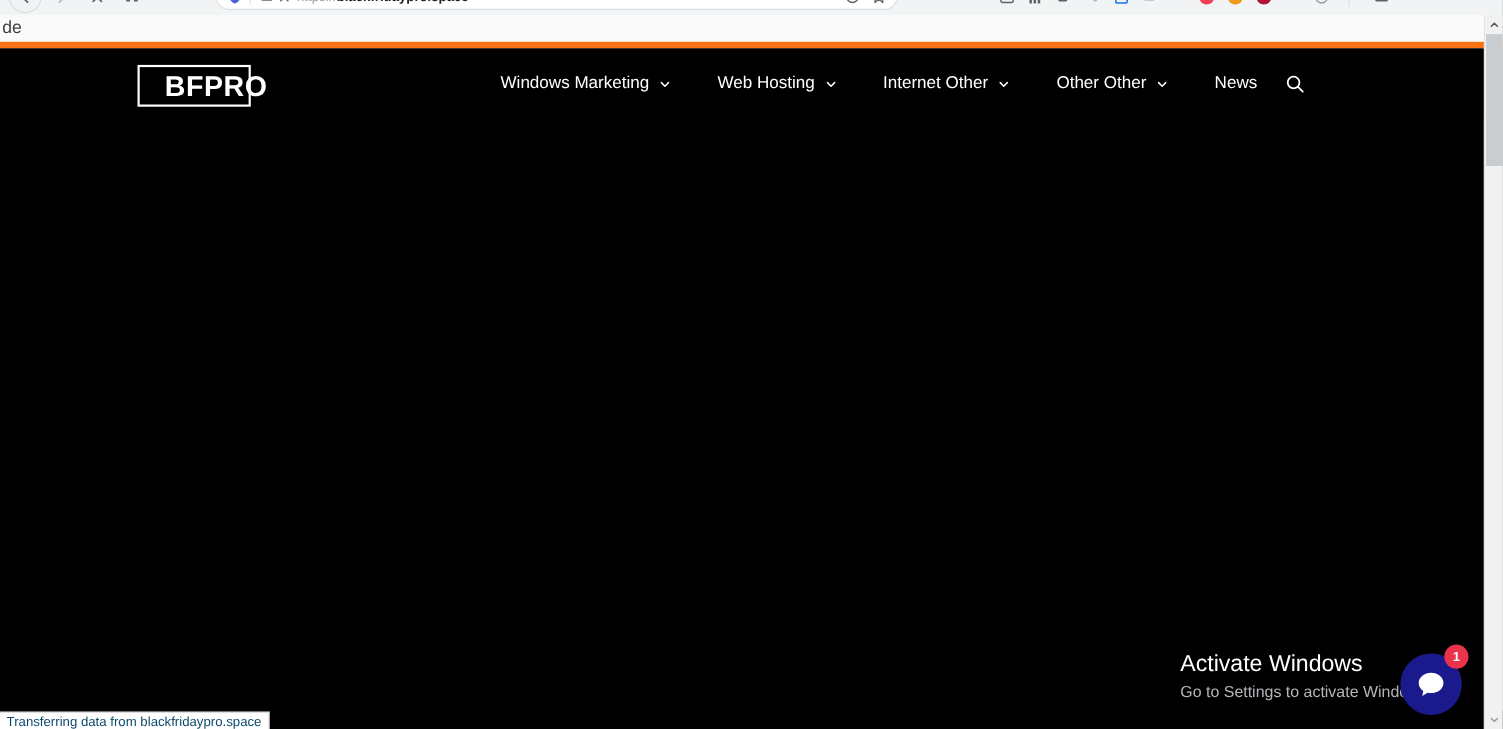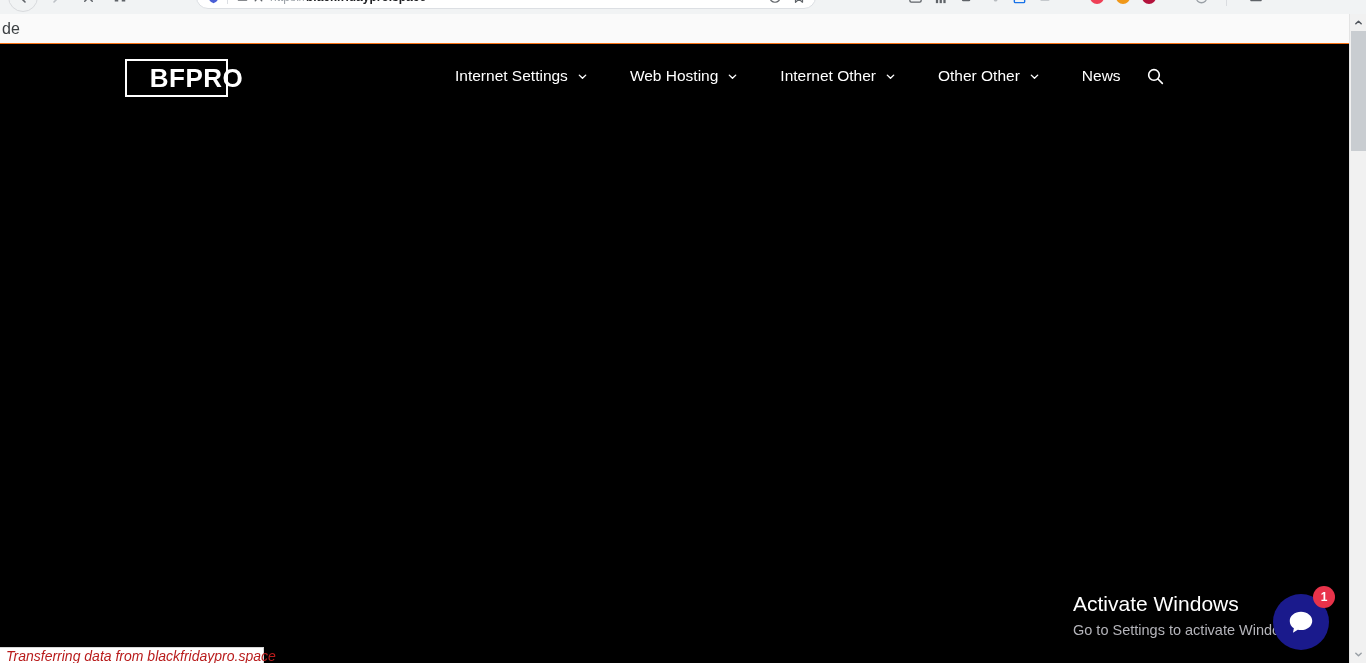--- a/index.html
+++ b/index.html
@@ -101,21 +101,21 @@
   .ext-menu { margin-left: 12px; color: #5f6368; }
   .ext-divider { width: 1px; height: 18px; background: #dadce0; margin-left: 8px; }
 
   
   #bookmarks-bar {
     position: absolute;
     left: 0; top: 14px;
     width: 1366px;
     height: 30px;
     background: #fafafa;
-    border-bottom: 1px solid #f97316;
+    border-bottom: 6px solid #f97316;
     display: flex;
     align-items: center;
     box-sizing: border-box;
   }
   #bookmark-fragment {
     font-size: 16px;
     color: #3c4043;
     padding-left: 2px;
     line-height: 1;
   }
@@ -260,25 +260,24 @@
     background: #ffffff;
     border-top: 1px solid #d6d6d6;
     border-right: 1px solid #d6d6d6;
     display: flex;
     align-items: center;
     padding: 0 6px;
     box-sizing: border-box;
     z-index: 40;
   }
   #status-text {
-    font-size: 14px;
-    color: #b91c1c;
+    font-size: 12px;
+    color: #0c4a6e;
     white-space: nowrap;
     line-height: 1;
-    font-style: italic;
   }
 
   
   #scrollbar {
     position: absolute;
     right: 0;
     top: 14px;
     width: 17px;
     height: 649px;
     background: #f1f1f1;
@@ -459,21 +458,21 @@
 
   <div id="site-header">
 
     <div id="logo">
       <span id="logo-text">BFPRO</span>
     </div>
 
     <nav id="main-nav">
 
       <div class="nav-item">
-        <span>Internet Settings</span>
+        <span>Windows Marketing</span>
         <span class="chev">
           <svg width="11" height="11" viewBox="0 0 12 12" fill="none" stroke="#ffffff" stroke-width="1.5" stroke-linecap="round" stroke-linejoin="round">
               <path d="M2.5 4.5 L6 8 L9.5 4.5"></path>
             </svg>
         </span>
       </div>
 
       <div class="nav-item">
         <span>Web Hosting</span>
         <span class="chev">

